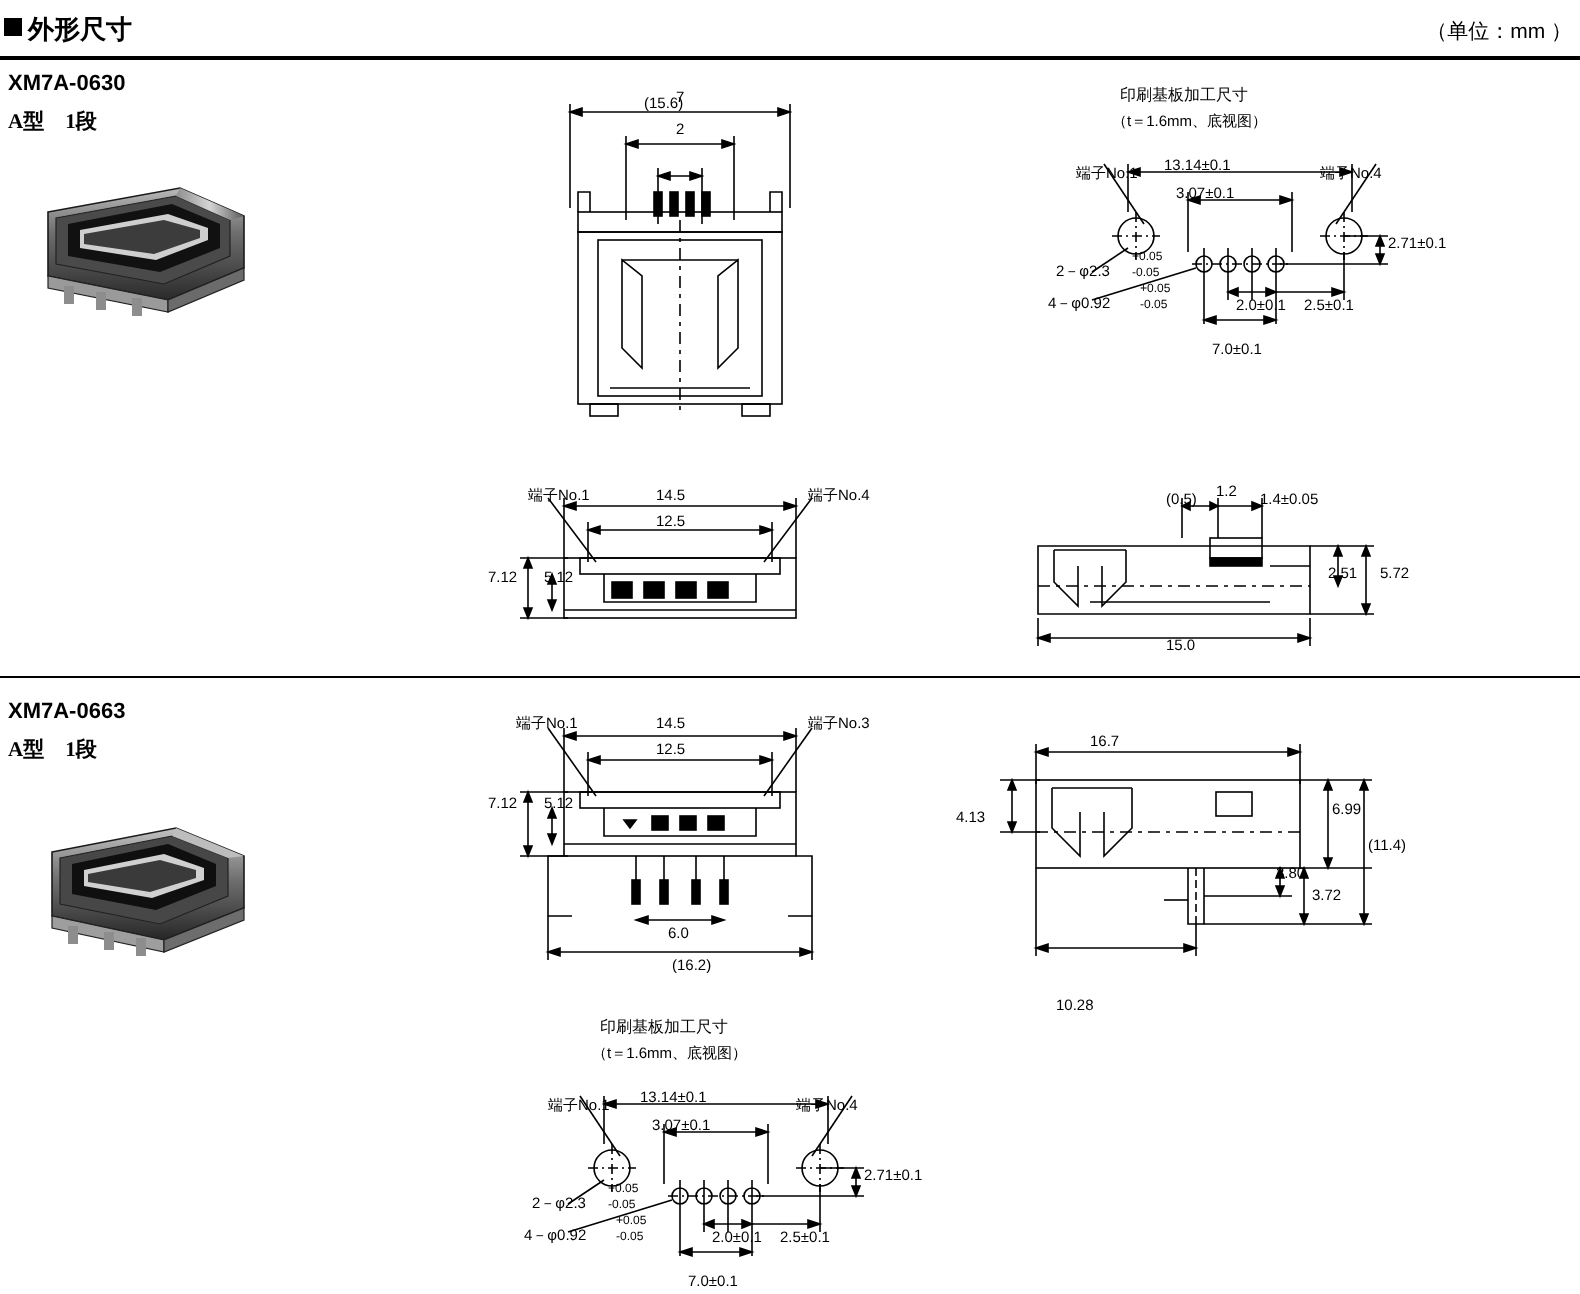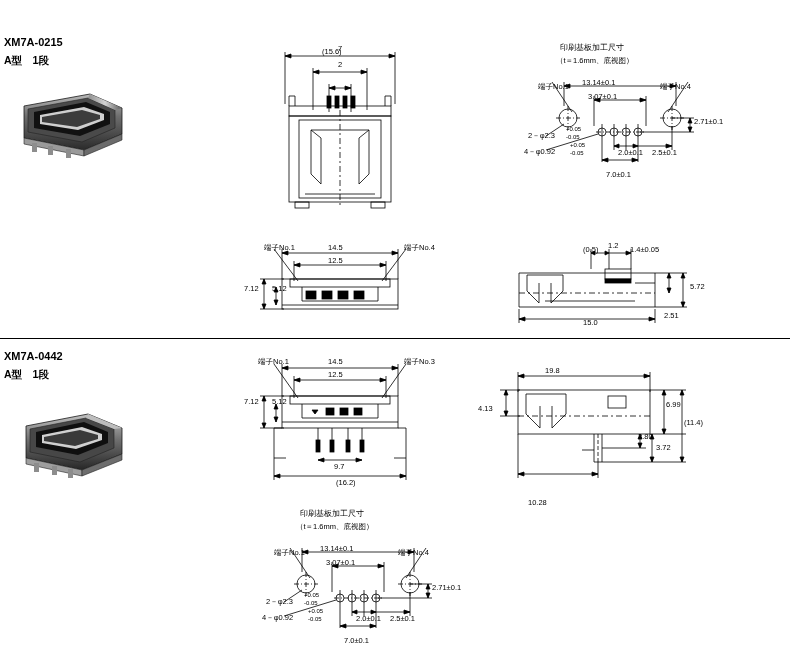--- a/index.html
+++ b/index.html
@@ -28,42 +28,47 @@
     position:absolute;right:4px;top:3px;font-size:10.5px;
   }
 
   
   .divider{
     position:absolute;left:0;width:790px;height:0;border-top:1px solid #000;
   }
 
   
   .partname{position:absolute;font-size:11px;font-weight:bold;}
-  .parttype{position:absolute;font-size:10.5px;font-weight:bold;}
+  .parttype{position:absolute;font-size:10.5px;font-weight:bold;font-family:Liberation Serif, serif;}
 
   
   .photo{position:absolute;background:#fff;}
   .photo svg{display:block;}
 
   
   .t{position:absolute;font-size:7.5px;white-space:nowrap;}
   .t.sm{font-size:6px;}
   .t.cn{font-size:8px;}
   .t.cn2{font-size:7.5px;}
 
   .dwg{position:absolute;}
   svg{overflow:visible;}
 </style>
 </head>
 <body>
 
 <div class="page">
 
-
-  <div class="partname" style="left:4px;top:36px;">XM7A-0215</div>
+  <div class="hdr">
+    <div class="marker"></div>
+    <div class="title">外形尺寸</div>
+    <div class="unit">（单位：mm ）</div>
+  </div>
+
+  <div class="partname" style="left:4px;top:36px;">XM7A-0630</div>
   <div class="parttype" style="left:4px;top:54px;">A型　1段</div>
 
   <div class="photo" style="left:18px;top:88px;">
     <svg width="110" height="75" viewBox="0 0 110 75">
       <defs>
         <linearGradient id="mg1" x1="0" y1="0" x2="0" y2="1">
           <stop offset="0%" stop-color="#b9b9b9"></stop>
           <stop offset="40%" stop-color="#6e6e6e"></stop>
           <stop offset="100%" stop-color="#2a2a2a"></stop>
         </linearGradient>
@@ -288,26 +293,26 @@
       <polygon points="178,38 176,43 180,43" fill="#000"></polygon>
       <polygon points="178,72 176,67 180,67" fill="#000"></polygon>
       <line x1="150" y1="38" x2="182" y2="38"></line>
       <line x1="150" y1="72" x2="182" y2="72"></line>
     </svg>
   </div>
   <div class="t" style="left:583px;top:245px;">(0.5)</div>
   <div class="t" style="left:608px;top:241px;">1.2</div>
   <div class="t" style="left:630px;top:245px;">1.4±0.05</div>
   <div class="t" style="left:583px;top:318px;">15.0</div>
-  <div class="t" style="left:664px;top:282px;margin-top:29px;">2.51</div>
+  <div class="t" style="left:664px;top:282px;">2.51</div>
   <div class="t" style="left:690px;top:282px;">5.72</div>
 
   <div class="divider" style="top:338px;"></div>
 
-  <div class="partname" style="left:4px;top:350px;">XM7A-0442</div>
+  <div class="partname" style="left:4px;top:350px;">XM7A-0663</div>
   <div class="parttype" style="left:4px;top:368px;">A型　1段</div>
 
   <div class="photo" style="left:18px;top:410px;">
     <svg width="110" height="72" viewBox="0 0 110 72">
       <defs>
         <linearGradient id="mg3" x1="0" y1="0" x2="0" y2="1">
           <stop offset="0%" stop-color="#c2c2c2"></stop>
           <stop offset="45%" stop-color="#717171"></stop>
           <stop offset="100%" stop-color="#262626"></stop>
         </linearGradient>
@@ -383,21 +388,21 @@
       <line x1="20" y1="48" x2="44" y2="48"></line>
       <line x1="20" y1="80" x2="44" y2="80"></line>
     </svg>
   </div>
   <div class="t" style="left:258px;top:357px;">端子No.1</div>
   <div class="t" style="left:404px;top:357px;">端子No.3</div>
   <div class="t" style="left:328px;top:357px;">14.5</div>
   <div class="t" style="left:328px;top:370px;">12.5</div>
   <div class="t" style="left:244px;top:397px;">7.12</div>
   <div class="t" style="left:272px;top:397px;">5.12</div>
-  <div class="t" style="left:334px;top:462px;">9.7</div>
+  <div class="t" style="left:334px;top:462px;">6.0</div>
   <div class="t" style="left:326px;top:478px;padding-left:10px;">(16.2)</div>
 
   <div class="dwg" style="left:490px;top:358px;">
     <svg width="220" height="130" viewBox="0 0 220 130" stroke="#000" fill="none" stroke-width="0.8">
 
       <line x1="28" y1="18" x2="160" y2="18"></line>
       <polygon points="28,18 34,16 34,20" fill="#000"></polygon>
       <polygon points="160,18 154,16 154,20" fill="#000"></polygon>
       <line x1="28" y1="14" x2="28" y2="34"></line>
       <line x1="160" y1="14" x2="160" y2="34"></line>
@@ -437,21 +442,21 @@
       <polygon points="162,104 160,99 164,99" fill="#000"></polygon>
       <line x1="112" y1="90" x2="156" y2="90"></line>
 
       <line x1="28" y1="116" x2="108" y2="116"></line>
       <polygon points="28,116 34,114 34,118" fill="#000"></polygon>
       <polygon points="108,116 102,114 102,118" fill="#000"></polygon>
       <line x1="28" y1="76" x2="28" y2="120"></line>
       <line x1="108" y1="104" x2="108" y2="120"></line>
     </svg>
   </div>
-  <div class="t" style="left:545px;top:366px;">19.8</div>
+  <div class="t" style="left:545px;top:366px;">16.7</div>
   <div class="t" style="left:666px;top:400px;">6.99</div>
   <div class="t" style="left:684px;top:418px;">(11.4)</div>
   <div class="t" style="left:478px;top:404px;">4.13</div>
   <div class="t" style="left:638px;top:432px;">3.80</div>
   <div class="t" style="left:656px;top:443px;">3.72</div>
   <div class="t" style="left:528px;top:462px;margin-top:36px;">10.28</div>
 
   <div class="t cn" style="left:300px;top:508px;">印刷基板加工尺寸</div>
   <div class="t cn2" style="left:296px;top:522px;">（t＝1.6mm、底视图）</div>
 

